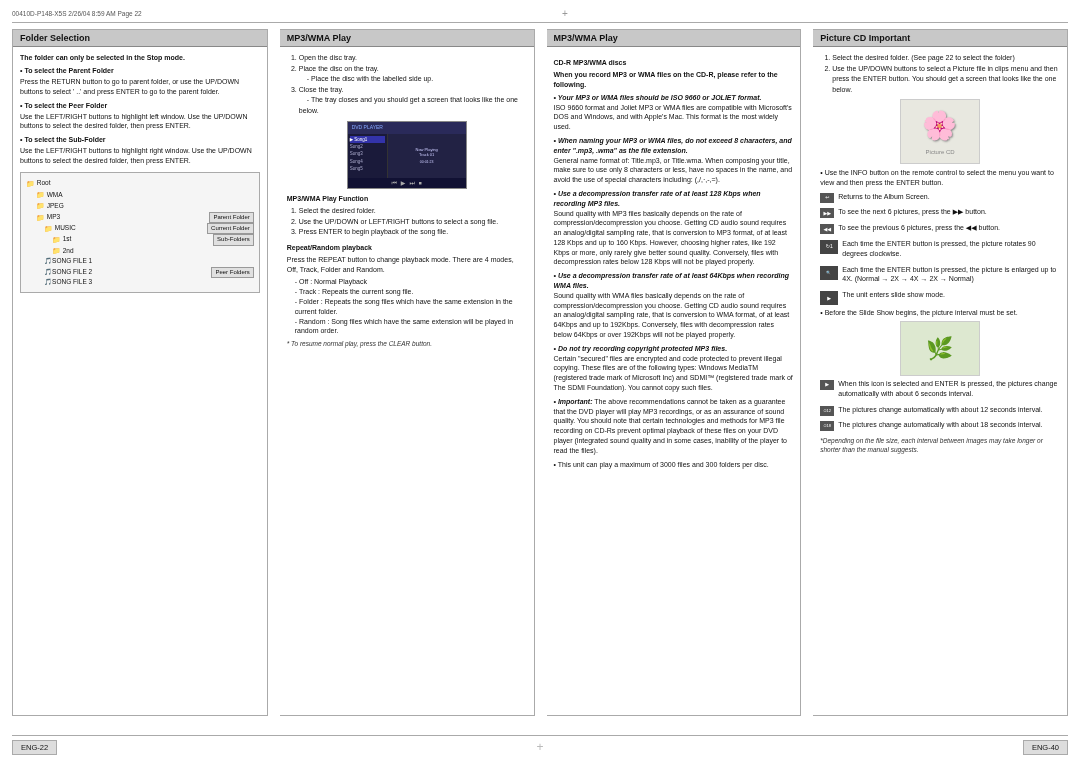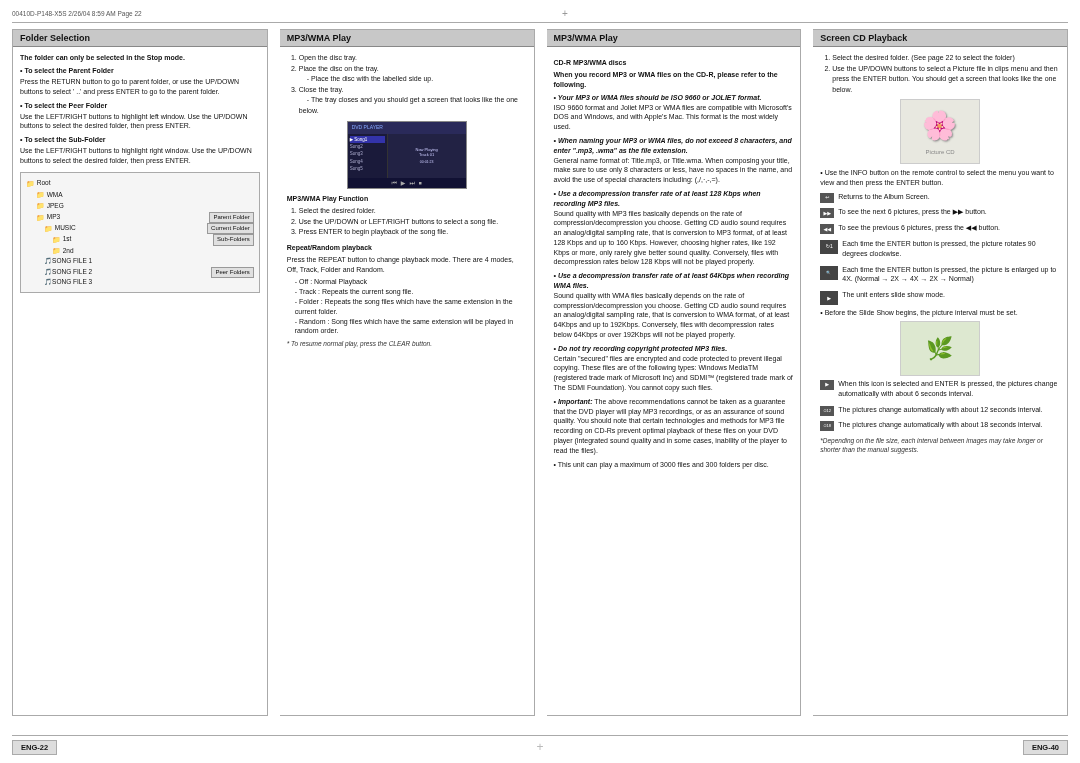--- a/index.html
+++ b/index.html
@@ -257,21 +257,21 @@
       bottom: 8px;
       left: 12px;
       right: 12px;
       display: flex;
       justify-content: space-between;
       border-top: 1px solid #aaa;
       padding-top: 4px;
     }
     .footer-page {
       font-size: 7.5px;
-      font-weight: bold;
+      font-weight: normal;
       background: #ddd;
       padding: 2px 8px;
       border: 1px solid #aaa;
     }
 
     .bold { font-weight: bold; }
     .italic { font-style: italic; }
 
     .dash-line {
       padding-left: 8px;
@@ -450,21 +450,21 @@
 
         <div class="bullet-section">
           <p><span class="bold italic">• Important:</span> The above recommendations cannot be taken as a guarantee that the DVD player will play MP3 recordings, or as an assurance of sound quality. You should note that certain technologies and methods for MP3 file recording on CD-Rs prevent optimal playback of these files on your DVD player (integrated sound quality and in some cases, inability of the player to read the files).</p>
         </div>
 
         <p>• This unit can play a maximum of 3000 files and 300 folders per disc.</p>
       </div>
     </div>
 
     <div class="col">
-      <div class="col-header">Screen CD Playback</div>
+      <div class="col-header">Picture CD Important</div>
       <div class="col-body">
         <ol class="number-list">
           <li>Select the desired folder. (See page 22 to select the folder)</li>
           <li>Use the UP/DOWN buttons to select a Picture file in clips menu and then press the ENTER button. You should get a screen that looks like the one below.</li>
         </ol>
 
         <div class="cd-image-box">
           <div style="font-size:28px;color:#aa6688;text-shadow:1px 1px 2px #888;">🌸</div>
           <div style="font-size:6px;color:#888;margin-top:2px;">Picture CD</div>
         </div>

